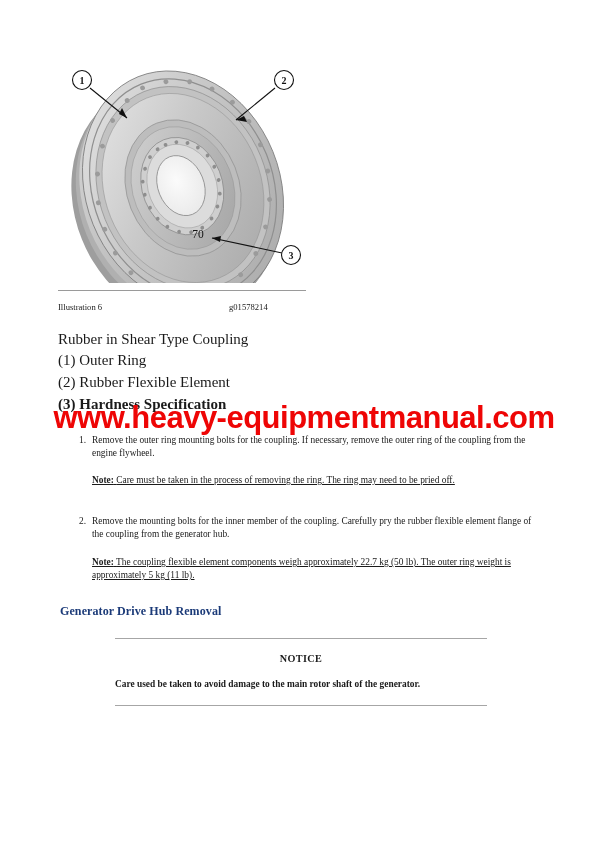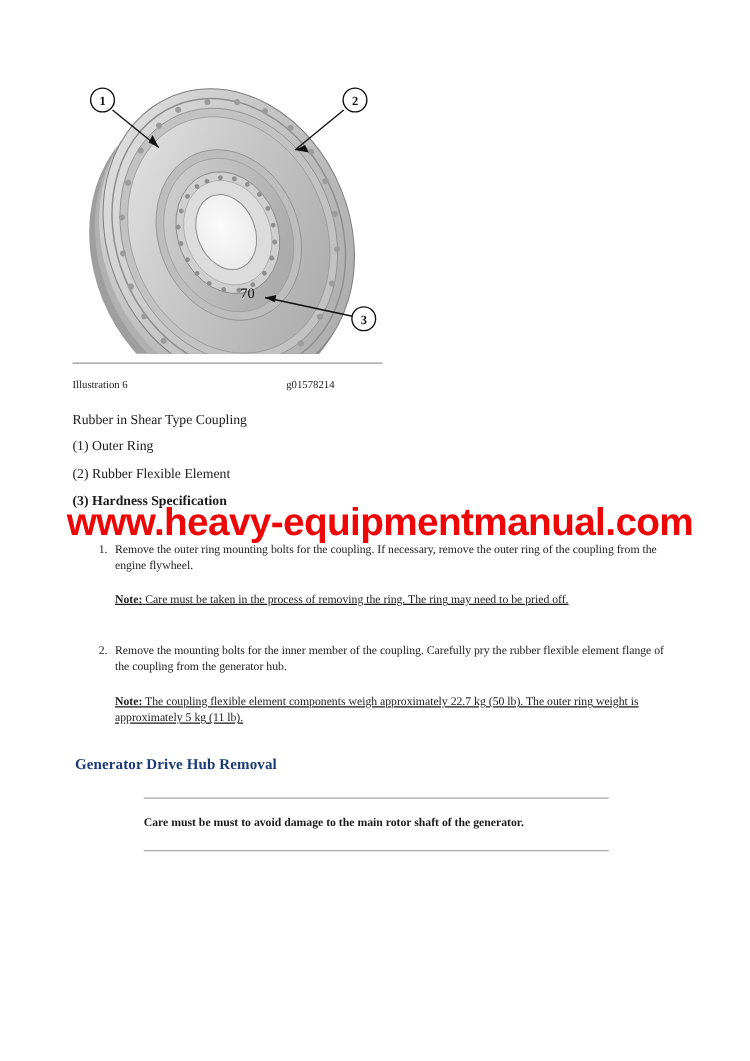--- a/index.html
+++ b/index.html
@@ -58,21 +58,21 @@
   .caption-row .illus-id {
     position: absolute;
     left: 171px;
     top: 0;
     text-align: center;
   }
 
   .cap-line {
     position: absolute;
     left: 58px;
-    font-size: 11px;
+    font-size: 15px;
     line-height: 1.2;
     white-space: nowrap;
   }
   .cap-line.l0 { top: 330px; }
   .cap-line.l1 { top: 351px; }
   .cap-line.l2 { top: 373px; }
   .cap-line.l3 { top: 395px; font-weight: bold; }
 
   
   .watermark {
@@ -322,18 +322,19 @@
   </div>
   <div class="note n2">
     <b>Note:</b>
     <span>The coupling flexible element components weigh approximately 22.7 kg (50 lb). The outer ring weight is approximately 5 kg (11 lb).</span>
   </div>
 
   <h2 class="section-heading">Generator Drive Hub Removal</h2>
 
   <div class="notice-box">
     <div class="notice-rule"></div>
-    <div class="notice-text">Care must be must to avoid damage to the main rotor shaft of the generator.</div>
+    <div class="notice-title">NOTICE</div>
+    <div class="notice-text">Care used be taken to avoid damage to the main rotor shaft of the generator.</div>
     <div class="notice-rule"></div>
   </div>
 
 
 </div>
 
 </body></html>

